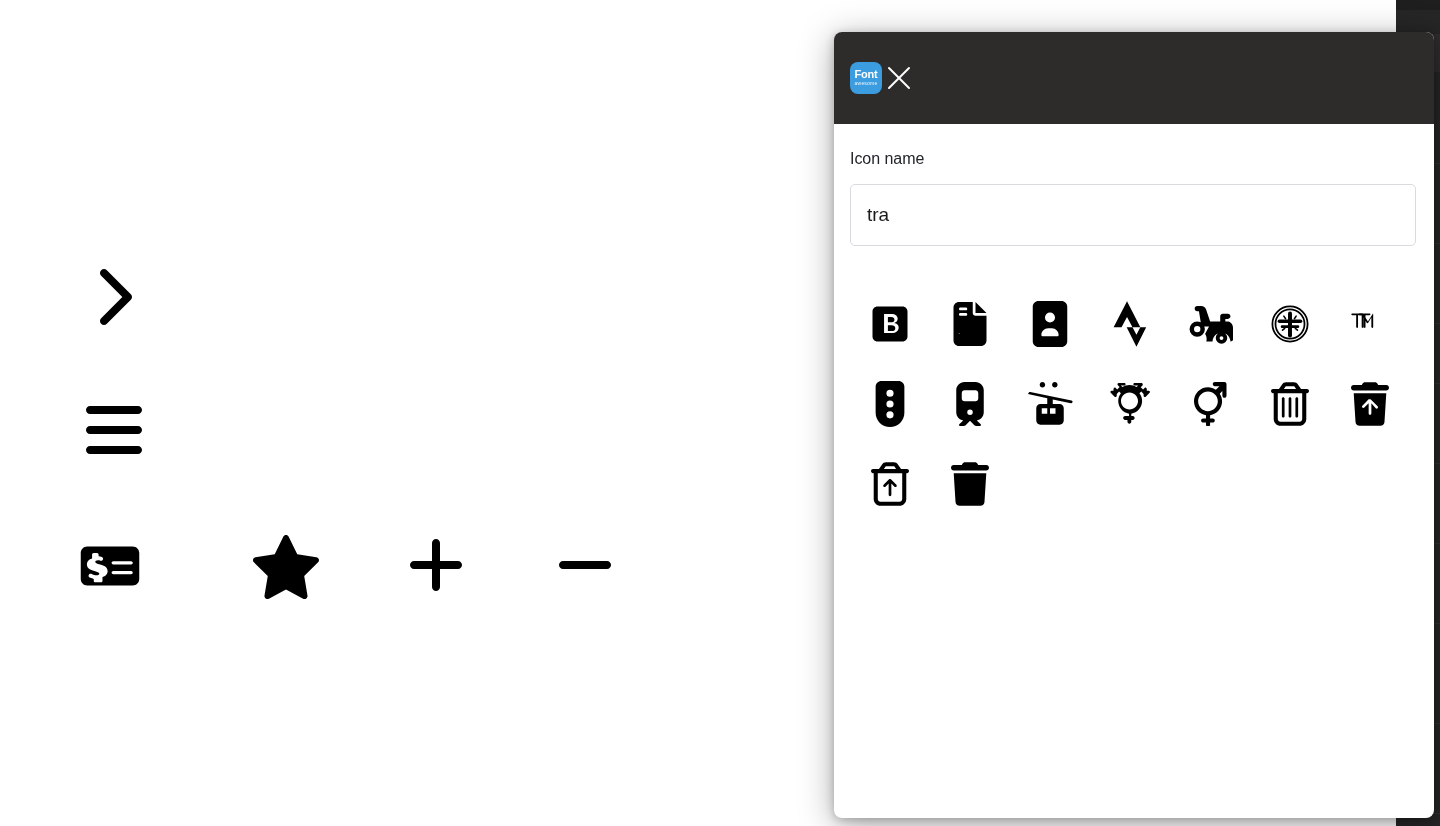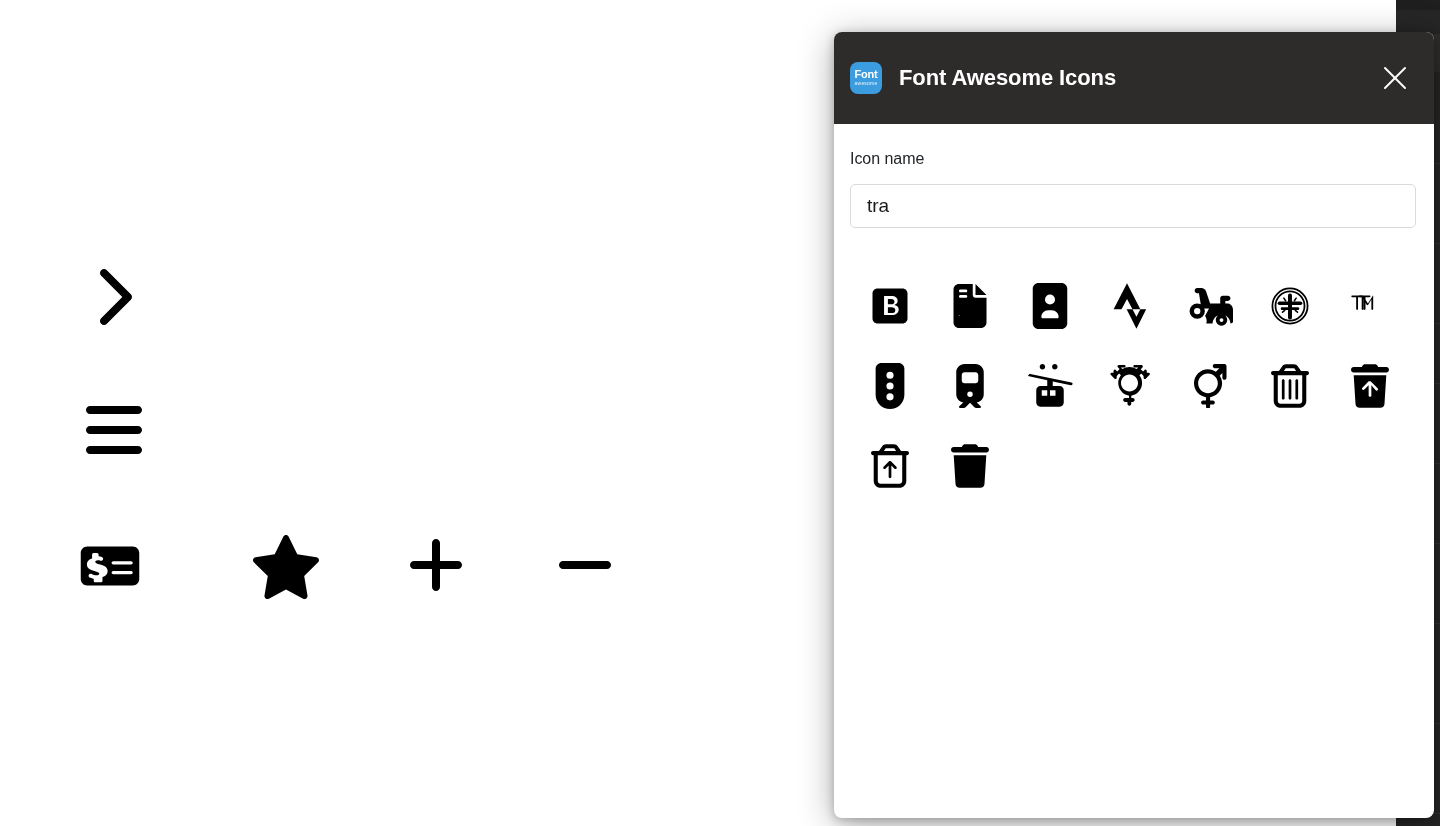--- a/index.html
+++ b/index.html
@@ -164,21 +164,21 @@
     font-size: 16px;
     font-weight: normal;
     color: #212529;
     display: block;
     margin-bottom: 16px;
     letter-spacing: -0.05px;
   }
 
   #icon-name-input {
     width: 566px;
-    height: 44px;
+    height: 62px;
     box-sizing: border-box;
     border: 1px solid #d8dade;
     border-radius: 5px;
     padding: 0 16px;
     font-size: 19px;
     color: #1a1a1a;
     font-family: "Liberation Sans", sans-serif;
     background: #ffffff;
     outline: none;
   }
@@ -263,21 +263,20 @@
   </div>
 </div>
 
 <div id="icon-modal">
 
   <div id="modal-header">
     <div id="brand-logo">
       <span class="logo-font">Font</span>
       <span class="logo-awesome">awesome</span>
     </div>
-    <div id="modal-title">Font Awesome Icons</div>
     <button id="modal-close" aria-label="Close">
       <svg width="30" height="30" viewBox="0 0 24 24" fill="none" stroke="#ffffff" stroke-width="1.6" stroke-linecap="round">
         <line x1="4" y1="4" x2="20" y2="20"></line>
         <line x1="20" y1="4" x2="4" y2="20"></line>
       </svg>
     </button>
   </div>
 
   <div id="modal-body">
     <label id="field-label" for="icon-name-input">Icon name</label>

